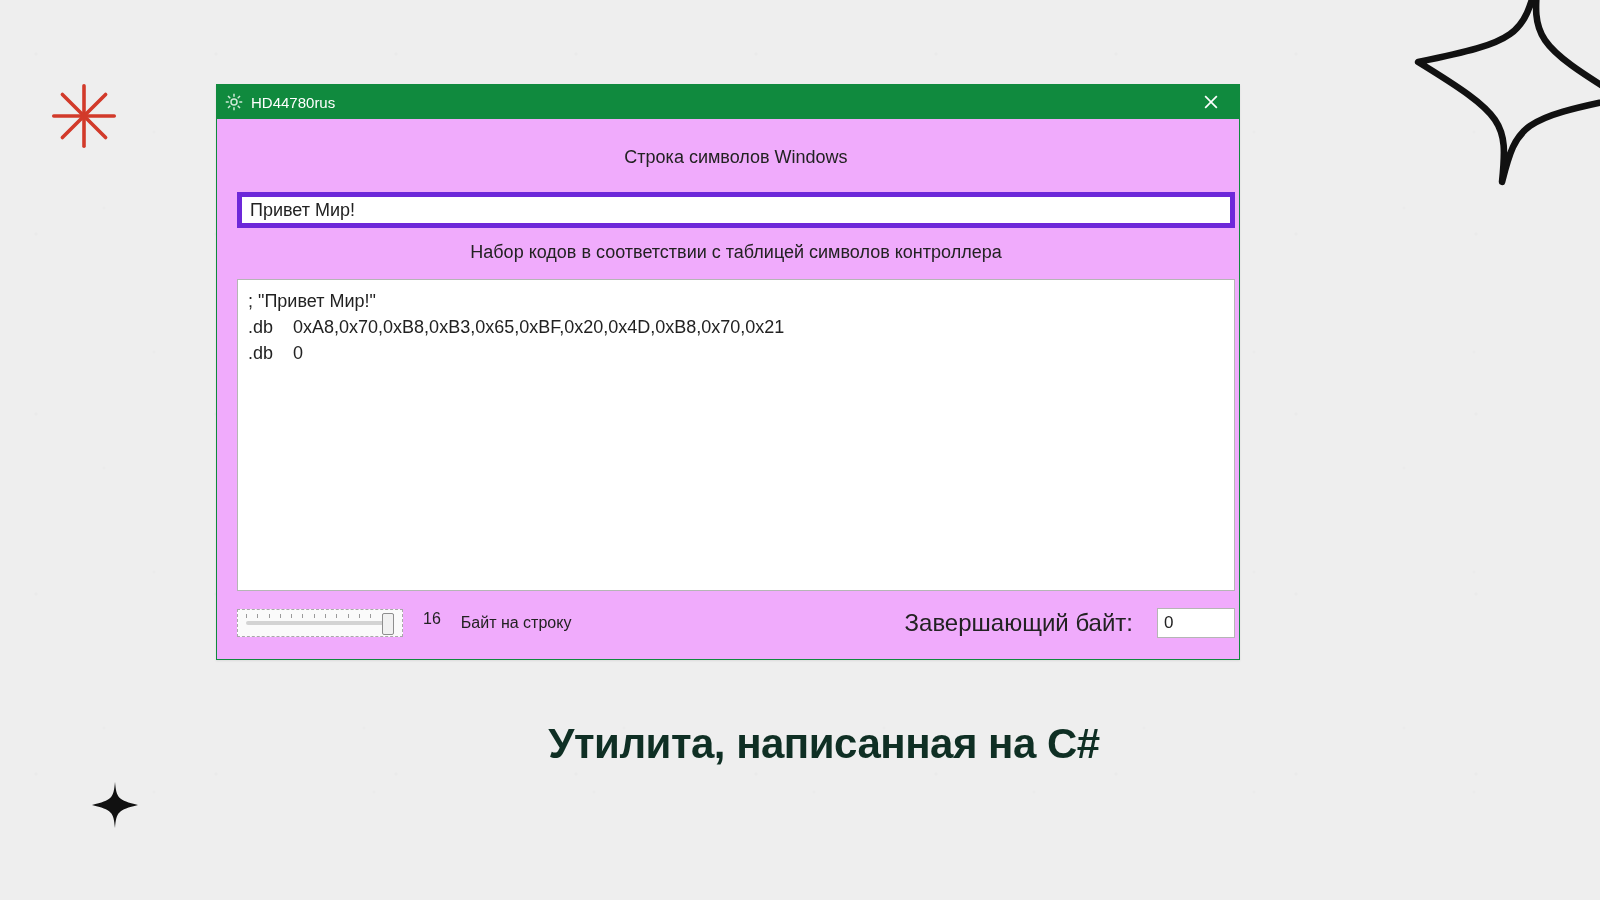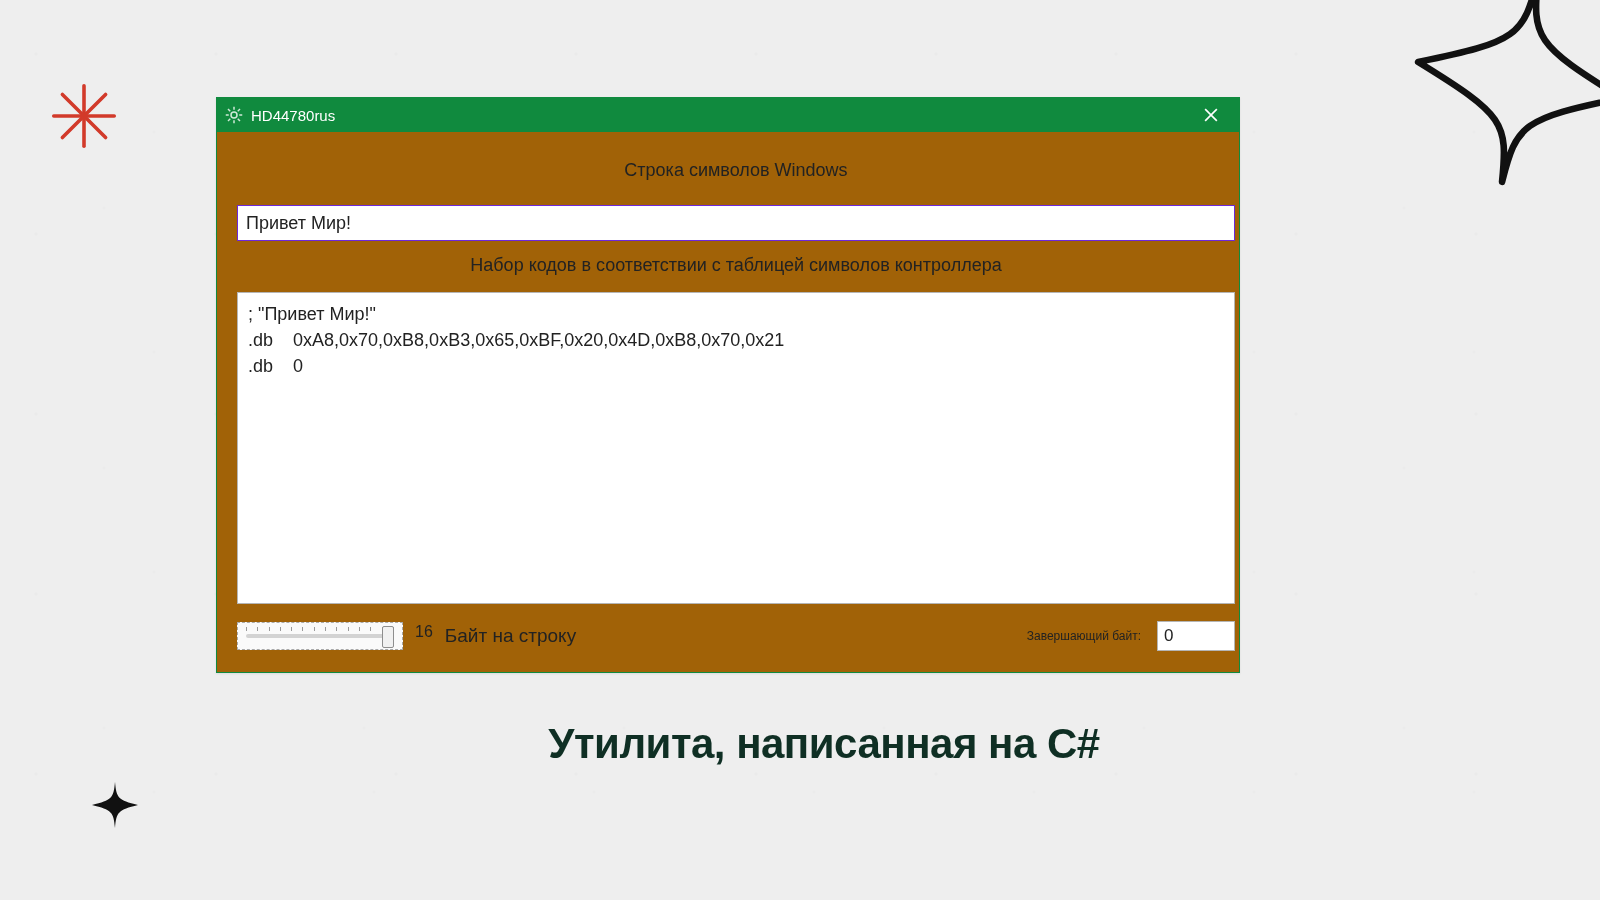--- a/index.html
+++ b/index.html
@@ -30,26 +30,25 @@
   .deco-big-cross { top: -30px; right: -30px; width: 220px; height: 220px; }
   .deco-small-star { bottom: 70px; left: 90px; width: 50px; height: 50px; }
 
   
   .window {
     position: absolute;
     left: 216px;
     top: 84px;
     width: 1024px;
     height: 576px;
-    background: #a16207;
+    background: #f0abfc;
     border: 1px solid #108a3e;
     box-shadow: 0 1px 2px rgba(0,0,0,0.08);
     display: flex;
     flex-direction: column;
-    margin-top: 13px;
   }
   .titlebar {
     height: 34px;
     background: #108a3e;
     color: #ffffff;
     display: flex;
     align-items: center;
     padding: 0 8px;
     font-size: 15px;
   }
@@ -73,21 +72,21 @@
     flex-direction: column;
   }
   .label-center {
     text-align: center;
     font-size: 18px;
     color: #222;
     margin: 10px 0 24px 0;
   }
   .input-line {
     width: 100%;
-    border: 1px solid #6d28d9;
+    border: 5px solid #6d28d9;
     padding: 6px 8px;
     font-size: 18px;
     color: #222;
     background: #fff;
     height: 36px;
   }
   .label-center.second { margin: 14px 0 16px 0; text-align: center; }
 
   .output-area {
     flex: 1;
@@ -101,21 +100,21 @@
     white-space: pre;
     overflow: auto;
     font-family: "Segoe UI", Tahoma, sans-serif;
   }
 
   .bottom-row {
     display: flex;
     align-items: center;
     margin-top: 14px;
     height: 36px;
-    gap: 10px;
+    gap: 18px;
   }
   .slider-wrap {
     width: 166px;
     height: 28px;
     border: 1px dashed #a9a9a9;
     background: #fafafa;
     position: relative;
   }
   .slider-track {
     position: absolute;
@@ -143,23 +142,23 @@
     border-radius: 2px;
     left: calc(100% - 20px);
   }
   .slider-value {
     font-size: 16px;
     color: #222;
     margin-left: 2px;
     position: relative;
     top: -4px;
   }
-  .bpl-label { font-size: 19px; color: #222; margin-left: 2px; }
+  .bpl-label { font-size: 16px; color: #222; margin-left: 2px; }
   .grow { flex: 1; }
-  .term-label { font-size: 12px; color: #222; margin-right: 6px; }
+  .term-label { font-size: 24px; color: #222; margin-right: 6px; }
   .term-input {
     width: 78px; height: 30px;
     border: 1px solid #b5b5b5;
     padding: 2px 6px;
     font-size: 17px;
     color: #222;
   }
 
   
   .caption {

